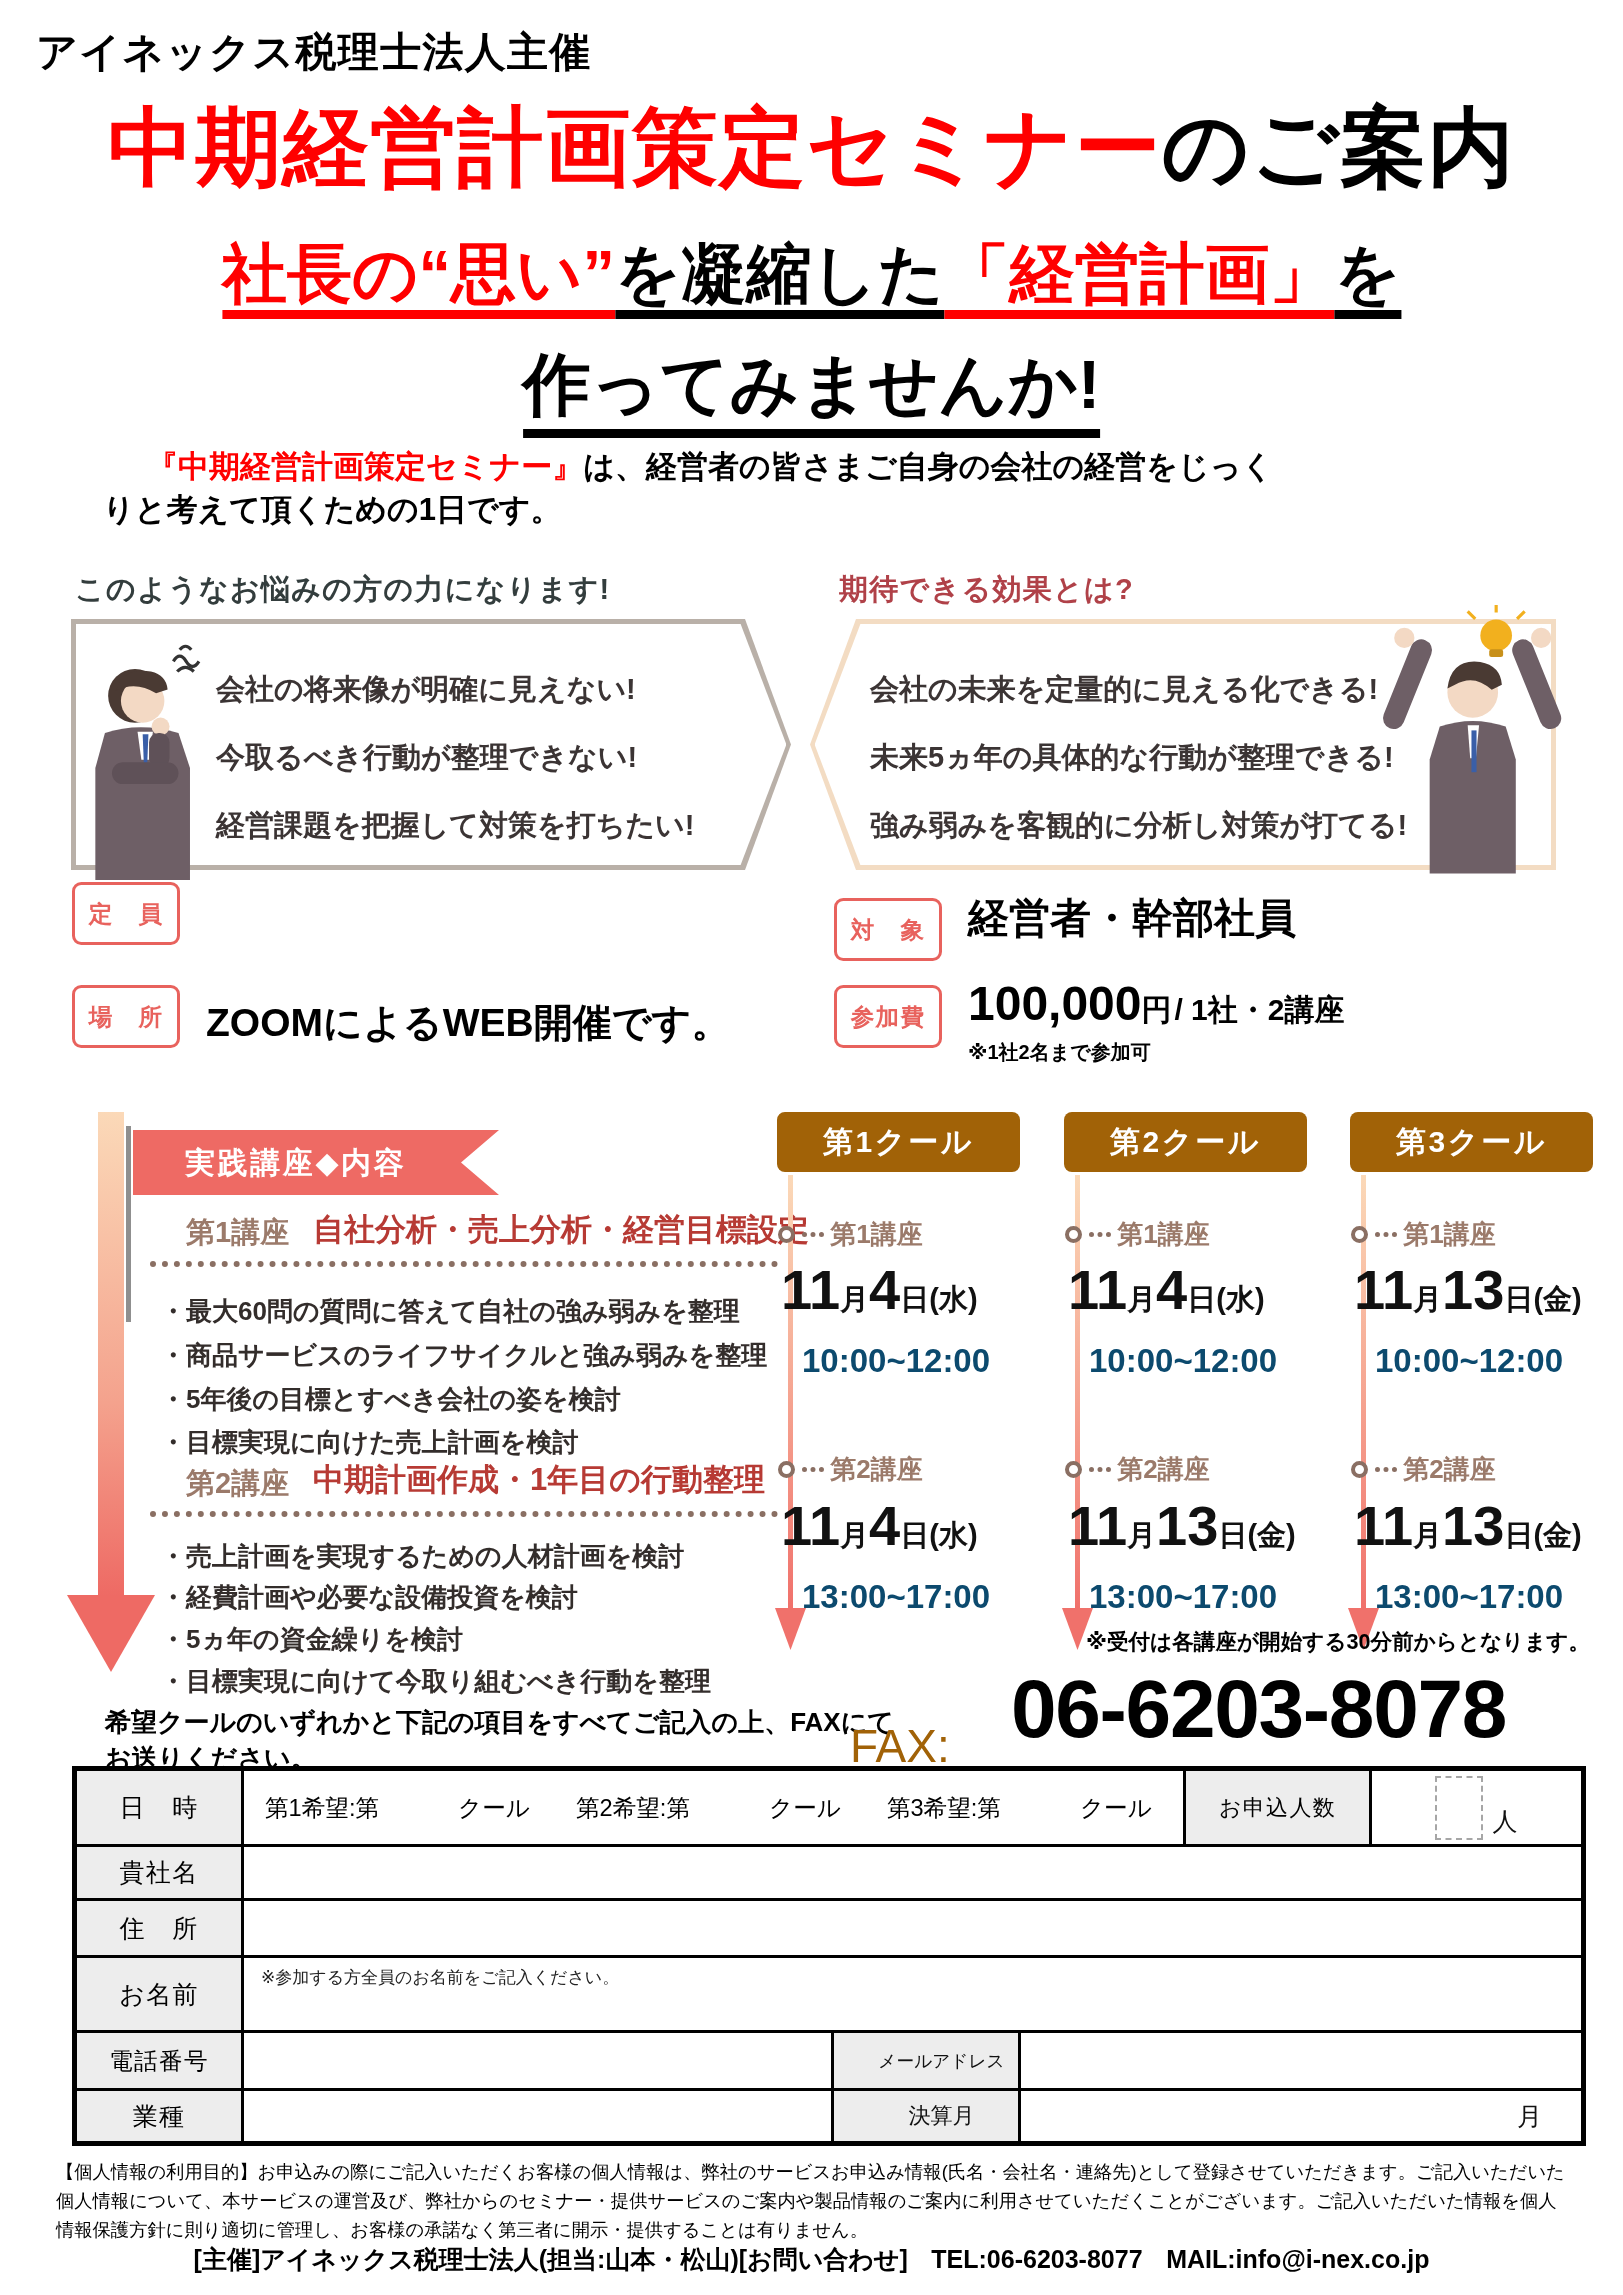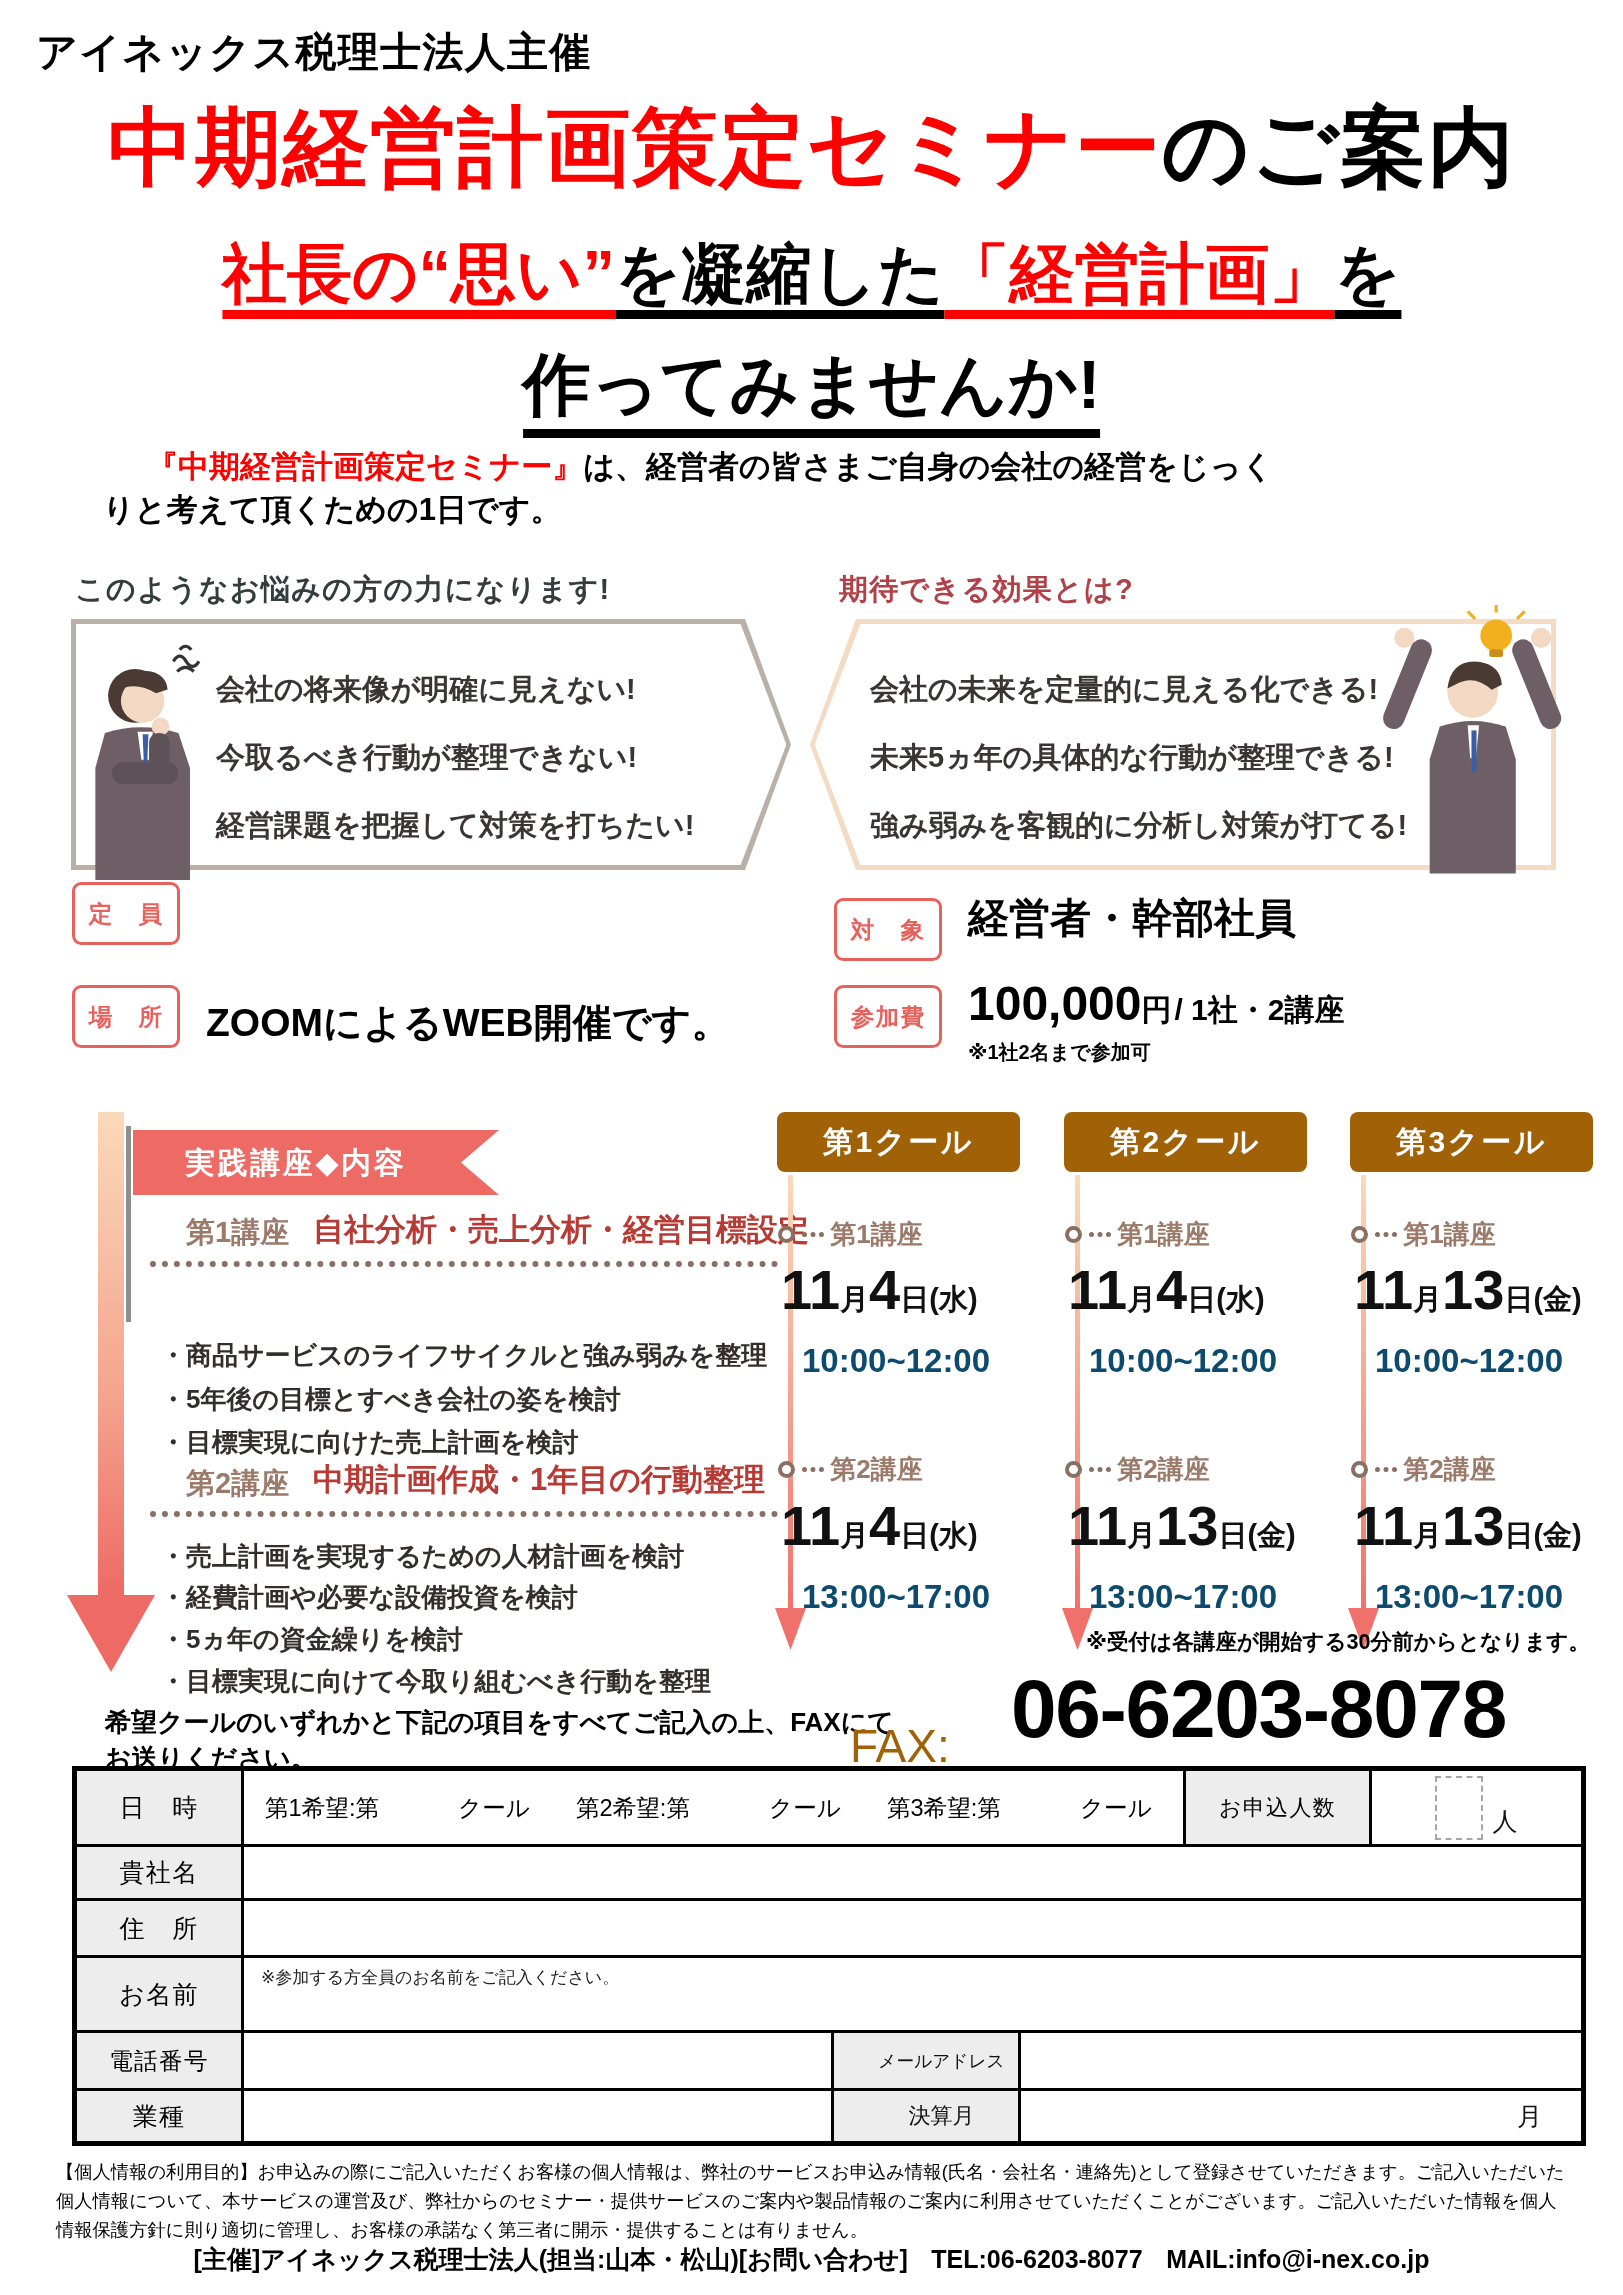--- a/index.html
+++ b/index.html
@@ -176,20 +176,21 @@
   <div class="info-text" style="left:968px;top:1039px;font-size:20px;font-weight:600;">※1社2名まで参加可</div>
 
   <div class="abs grad-bar"></div>
   <div class="abs grad-arrow"></div>
   <div class="abs pole"></div>
   <div class="abs ribbon">実践講座◆内容</div>
 
   <div class="lec-label" style="left:186px;top:1213px;">第1講座</div>
   <div class="lec-title" style="left:313px;top:1209px;">自社分析・売上分析・経営目標設定</div>
   <div class="dotline" style="left:150px;top:1261px;"></div>
+  <div class="lec-item" style="left:160px;top:1294px;">・最大60問の質問に答えて自社の強み弱みを整理</div>
   <div class="lec-item" style="left:160px;top:1338px;">・商品サービスのライフサイクルと強み弱みを整理</div>
   <div class="lec-item" style="left:160px;top:1382px;">・5年後の目標とすべき会社の姿を検討</div>
   <div class="lec-item" style="left:160px;top:1425px;">・目標実現に向けた売上計画を検討</div>
 
   <div class="lec-label" style="left:186px;top:1464px;">第2講座</div>
   <div class="lec-title" style="left:313px;top:1459px;">中期計画作成・1年目の行動整理</div>
   <div class="dotline" style="left:150px;top:1511px;"></div>
   <div class="lec-item" style="left:160px;top:1539px;">・売上計画を実現するための人材計画を検討</div>
   <div class="lec-item" style="left:160px;top:1580px;">・経費計画や必要な設備投資を検討</div>
   <div class="lec-item" style="left:160px;top:1622px;">・5ヵ年の資金繰りを検討</div>

